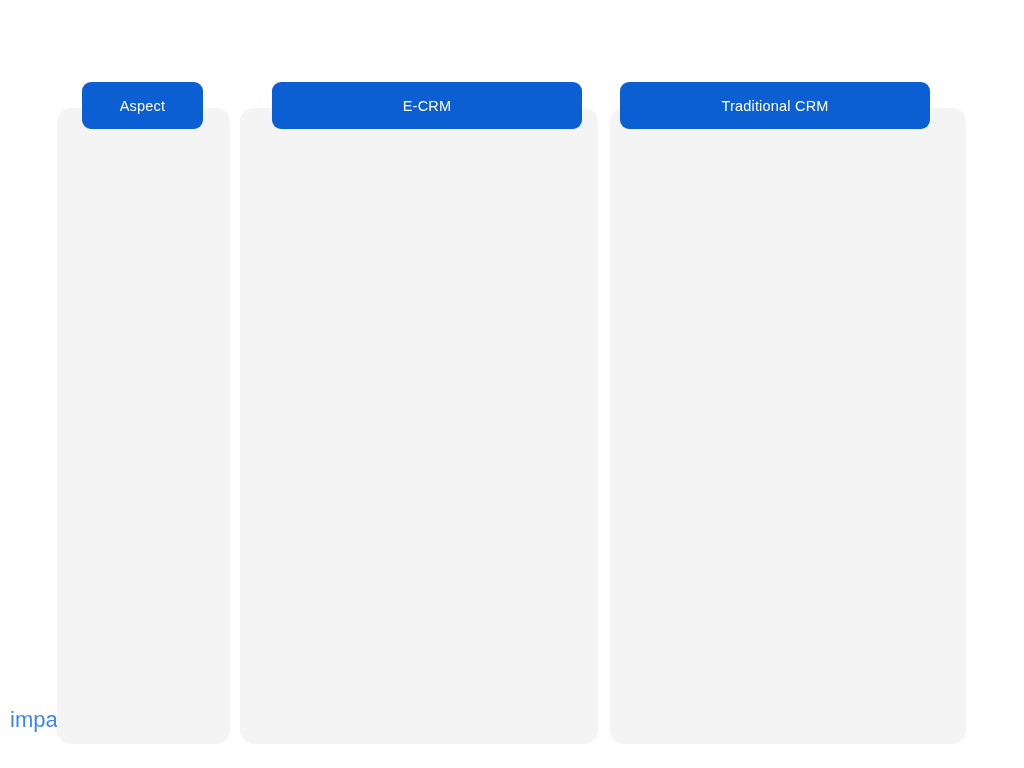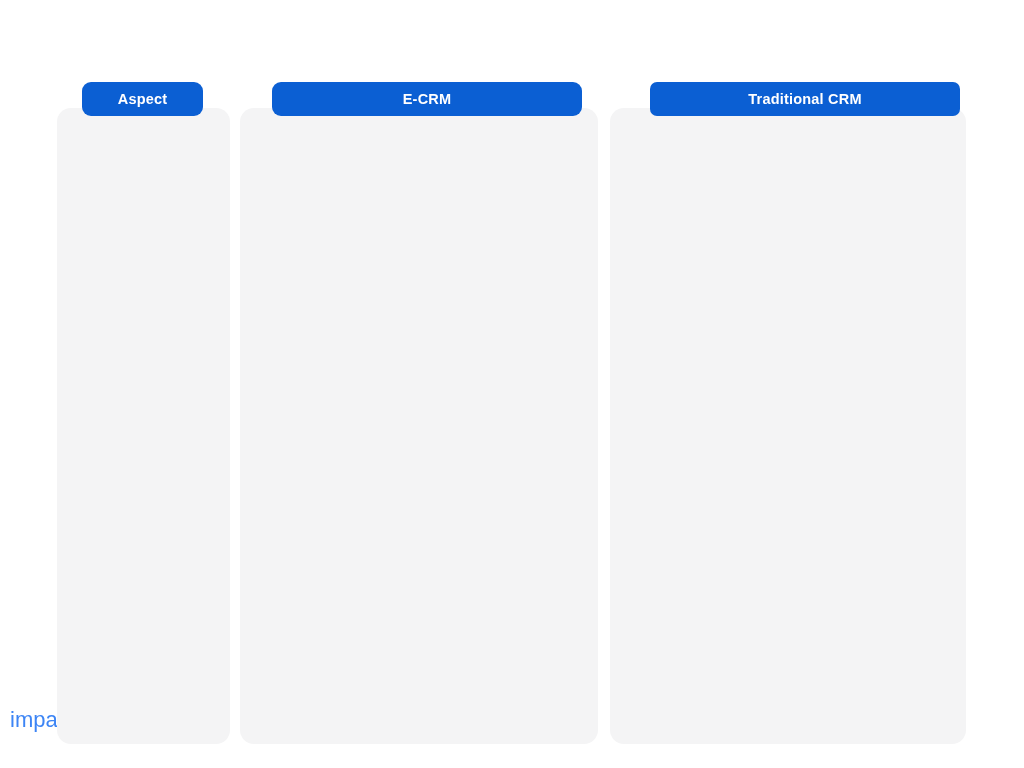--- a/index.html
+++ b/index.html
@@ -25,26 +25,26 @@
   }
 
   .column {
     position: absolute;
     top: 82px;
   }
 
   .col-header {
     position: absolute;
     top: 0;
-    height: 34px;
+    height: 47px;
     background: #0b5fd3;
     border-radius: 9px;
     color: #ffffff;
     font-size: 14.5px;
-    font-weight: bold;
+    font-weight: normal;
     letter-spacing: 0.2px;
     display: flex;
     align-items: center;
     justify-content: center;
     text-align: right;
     box-sizing: border-box;
     z-index: 2;
   }
 
   .col-panel {
@@ -109,21 +109,21 @@
   }
   #col-ecrm .card.c0 { left: 52px; width: 258px; top:  44px; height: 72px; }
   #col-ecrm .card.c1 { left: 53px; width: 261px; top: 127px; height: 72px; }
   #col-ecrm .card.c2 { left: 53px; width: 262px; top: 211px; height: 72px; }
   #col-ecrm .card.c3 { left: 53px; width: 261px; top: 297px; height: 72px; }
   #col-ecrm .card.c4 { left: 53px; width: 261px; top: 384px; height: 72px; }
   #col-ecrm .card.c5 { left: 54px; width: 261px; top: 470px; height: 66px; }
 
   
   #col-trad { left: 610px; width: 356px; }
-  #col-trad .col-header { left: 40px; width: 310px; border-radius: 7px; }
+  #col-trad .col-header { left: 10px; width: 310px; }
   #col-trad .col-panel  { left: 0;   width: 356px; height: 636px; }
   #col-trad .card {
     font-size: 12.5px;
     font-weight: normal;
   }
   #col-trad .card.c0 { left: 53px; width: 257px; top:  44px; height: 72px; }
   #col-trad .card.c1 { left: 53px; width: 261px; top: 127px; height: 72px; }
   #col-trad .card.c2 { left: 53px; width: 261px; top: 211px; height: 72px; }
   #col-trad .card.c3 { left: 53px; width: 262px; top: 297px; height: 72px; }
   #col-trad .card.c4 { left: 53px; width: 261px; top: 384px; height: 72px; }

